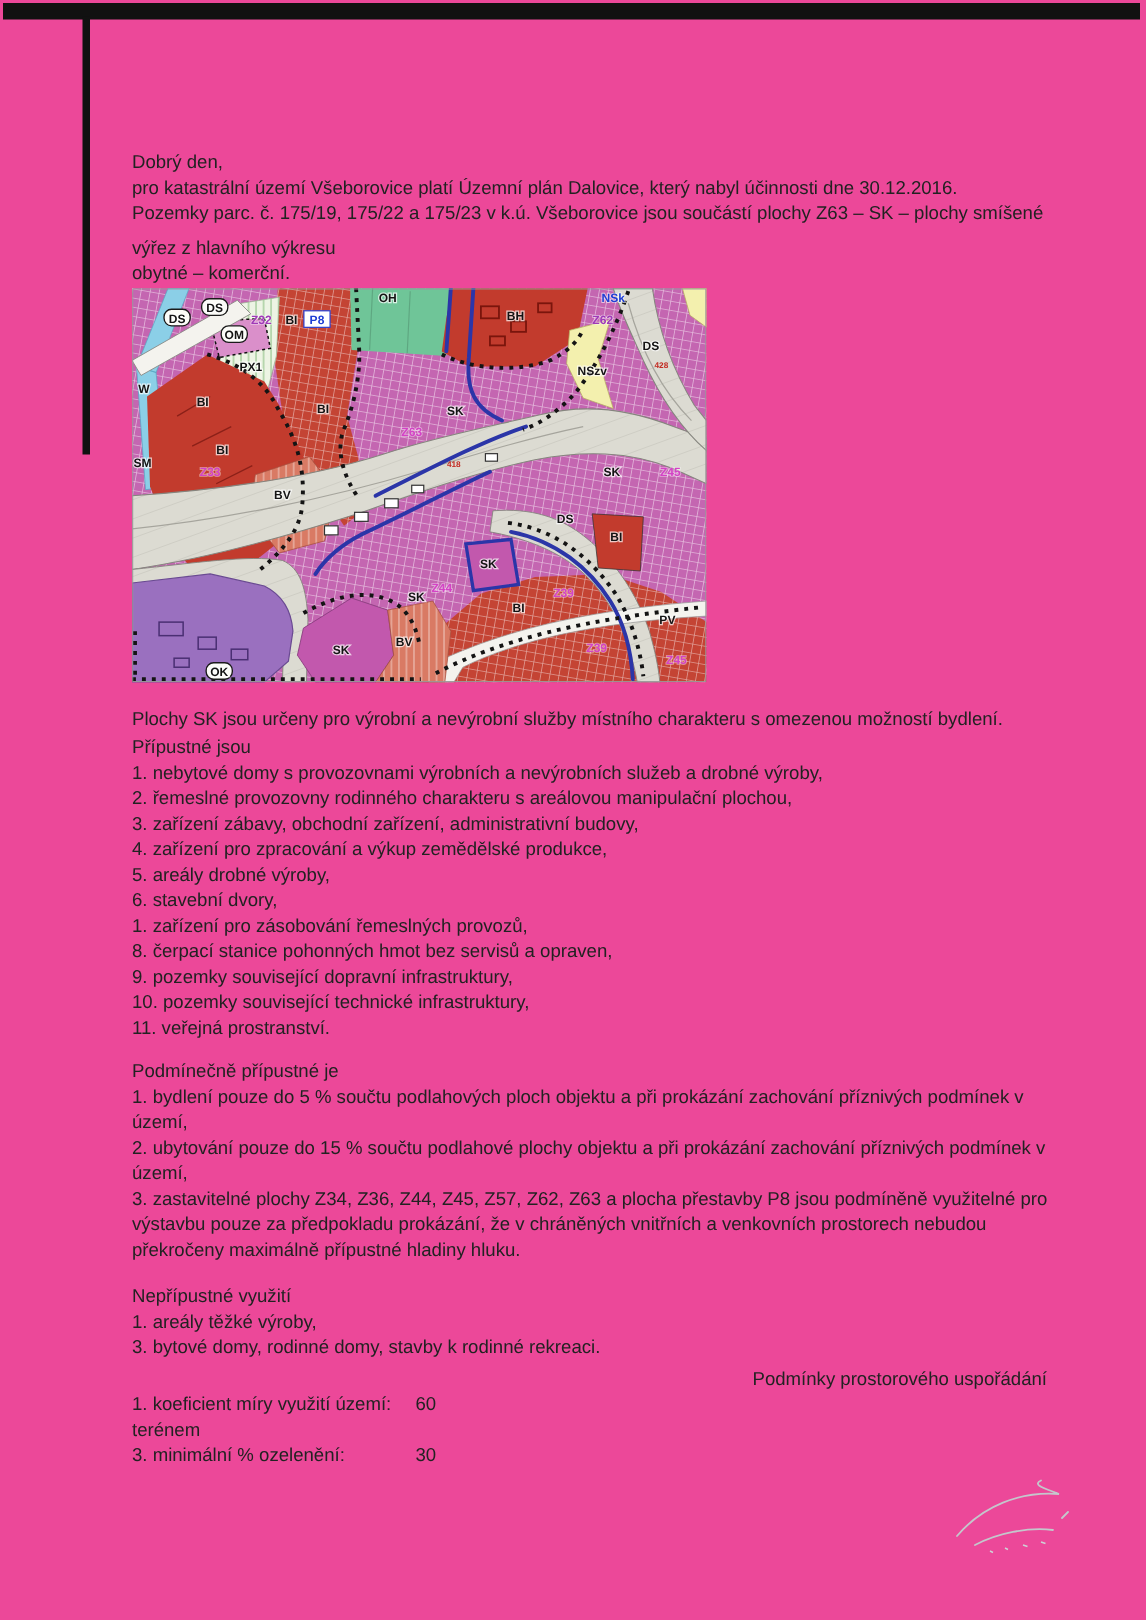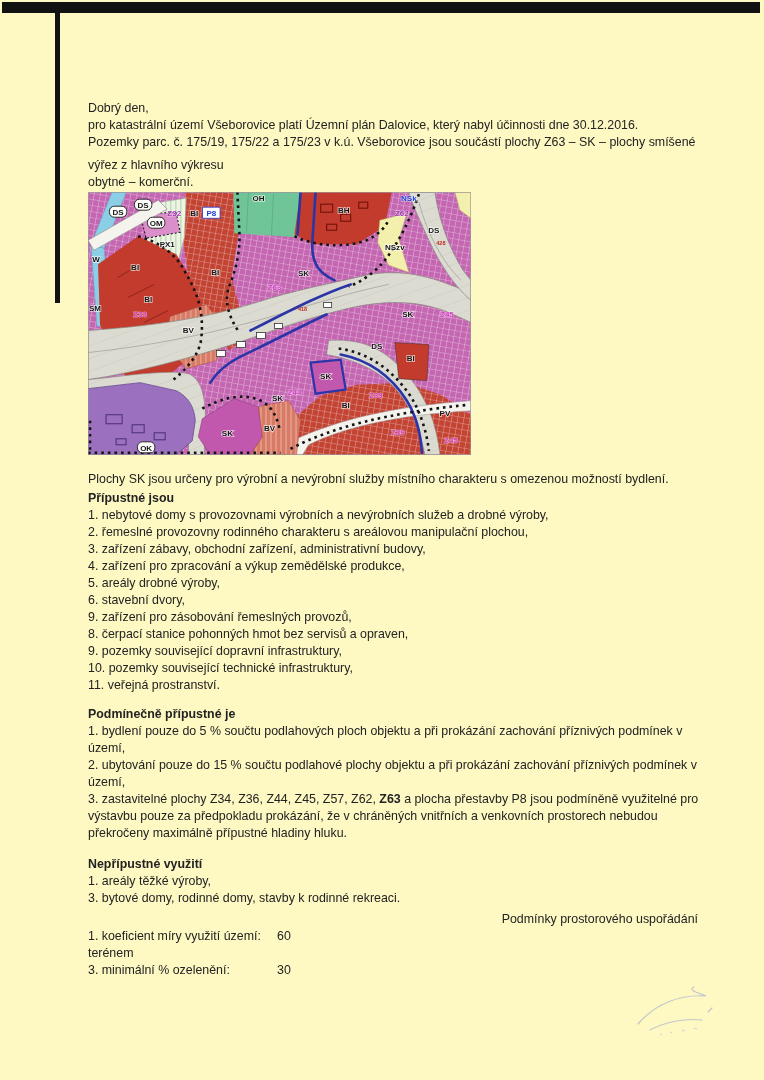--- a/index.html
+++ b/index.html
@@ -1,23 +1,23 @@
 <!DOCTYPE html>
 <html><head>
 <meta charset="utf-8">
 <style>
   html,body{margin:0;padding:0;background:#ffffff;}
-  .page{position:relative;width:764px;height:1080px;background:#fef9c3;overflow:hidden;
+  .page{position:relative;width:764px;height:1080px;background:#ec4899;overflow:hidden;
         font-family:"Liberation Sans",sans-serif;color:#222;}
   .scan-top-bar{position:absolute;left:2px;top:2px;width:758px;height:11px;background:#111;}
   .scan-left-line{position:absolute;left:55px;top:11px;width:5px;height:292px;background:#111;}
   .content{position:absolute;left:88px;top:100px;width:610px;font-size:12.4px;line-height:17px;}
   .content p{margin:0;}
   .ln{white-space:nowrap;}
-  .b{font-weight:bold;}
+  .b{font-weight:normal;}
   .caption{margin-top:6px !important;}
   .map-wrap{width:383px;height:263px;margin-top:1px;}
   .summary{margin-top:16px !important;}
   .sec-title{margin-top:2px !important;}
   .sec-title2{margin-top:12px !important;}
   .sec-title3{margin-top:14px !important;}
   .sec-title4{margin-top:4px !important;text-align:right;}
   .kv .lab{display:inline-block;width:189px;}
   .sig{position:absolute;left:630px;top:982px;}
   
@@ -209,21 +209,21 @@
 
     <p class="ln summary">Plochy SK jsou určeny pro výrobní a nevýrobní služby místního charakteru s omezenou možností bydlení.</p>
 
     <p class="ln b sec-title">Přípustné jsou</p>
     <p class="ln">1. nebytové domy s provozovnami výrobních a nevýrobních služeb a drobné výroby,</p>
     <p class="ln">2. řemeslné provozovny rodinného charakteru s areálovou manipulační plochou,</p>
     <p class="ln">3. zařízení zábavy, obchodní zařízení, administrativní budovy,</p>
     <p class="ln">4. zařízení pro zpracování a výkup zemědělské produkce,</p>
     <p class="ln">5. areály drobné výroby,</p>
     <p class="ln">6. stavební dvory,</p>
-    <p class="ln">9. zařízení pro zásobování řemeslných provozů,</p>
+    <p class="ln">1. zařízení pro zásobování řemeslných provozů,</p>
     <p class="ln">8. čerpací stanice pohonných hmot bez servisů a opraven,</p>
     <p class="ln">9. pozemky související dopravní infrastruktury,</p>
     <p class="ln">10. pozemky související technické infrastruktury,</p>
     <p class="ln">11. veřejná prostranství.</p>
 
     <p class="ln b sec-title2">Podmínečně přípustné je</p>
     <p class="ln">1. bydlení pouze do 5 % součtu podlahových ploch objektu a při prokázání zachování příznivých podmínek v</p>
     <p class="ln">území,</p>
     <p class="ln">2. ubytování pouze do 15 % součtu podlahové plochy objektu a při prokázání zachování příznivých podmínek v</p>
     <p class="ln">území,</p>

